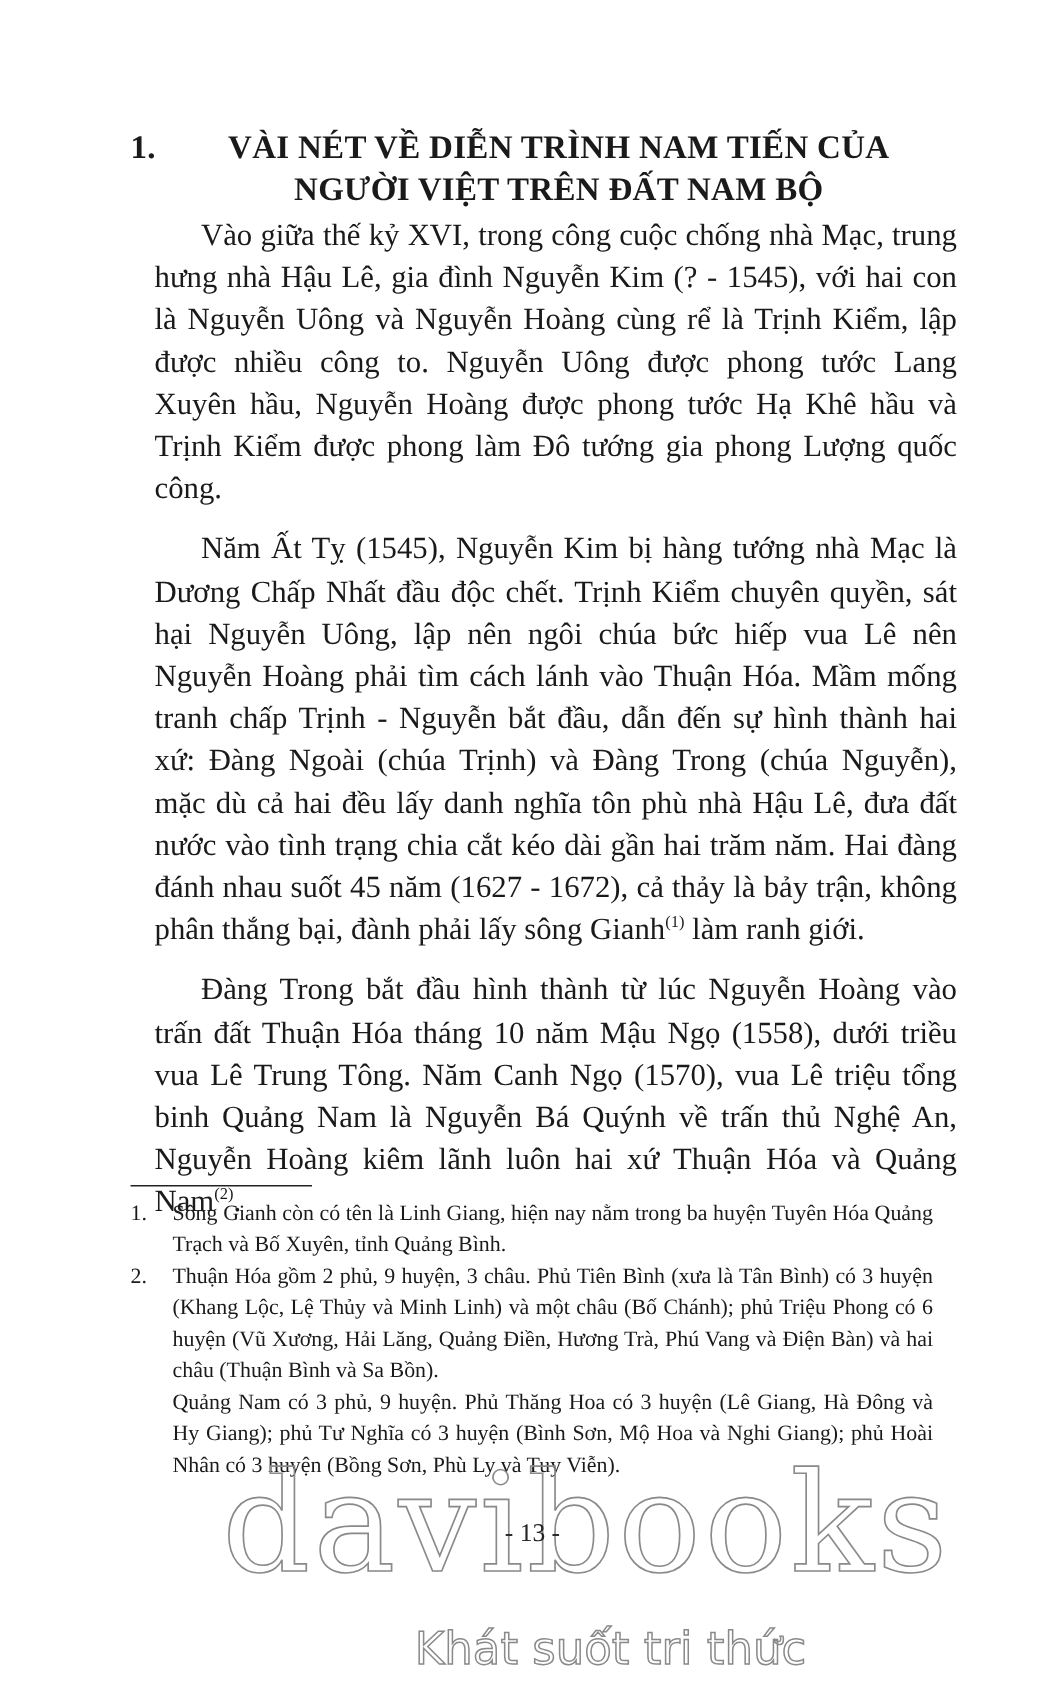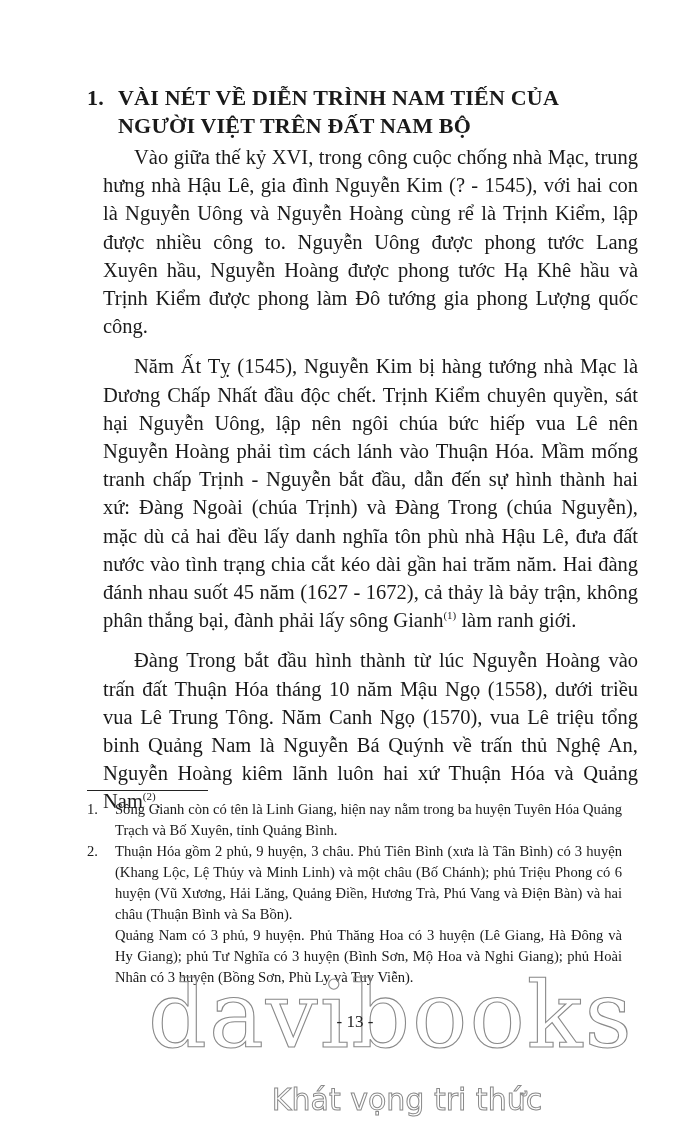--- a/index.html
+++ b/index.html
@@ -5,21 +5,21 @@
   html, body { margin: 0; padding: 0; background: #ffffff; }
   body { width: 700px; height: 1127px; position: relative; overflow: hidden; color: #1a1a1a; }
   .page { position: absolute; left: 87px; top: 0; width: 535px; }
   .heading {
     position: absolute; top: 84px; left: 0; width: 540px;
     font-family: "Liberation Serif", "DejaVu Serif", serif;
     font-weight: bold; font-size: 22px; line-height: 28px; letter-spacing: 0.2px;
     display: flex;
   }
   .heading .num { width: 31px; flex: 0 0 31px; }
-  .heading .title { flex: 1; }
+  .heading .title { flex: 1; text-align: center; }
   .body-text {
     position: absolute; top: 143px; left: 16px; width: 535px;
     font-family: "Liberation Serif", "DejaVu Serif", serif;
     font-size: 20.5px; line-height: 28.2px; text-align: justify;
   }
   .body-text p { margin: 0 0 12px 0; text-indent: 31px; }
   sup { font-size: 11px; line-height: 0; vertical-align: 8px; }
   .rule { position: absolute; top: 790px; left: 0; width: 121px; height: 0; border-top: 1.3px solid #222; }
   .footnotes {
     position: absolute; top: 799px; left: 0; width: 535px;
@@ -76,13 +76,13 @@
       <div class="fn-body">
         <div>Thuận Hóa gồm 2 phủ, 9 huyện, 3 châu. Phủ Tiên Bình (xưa là Tân Bình) có 3 huyện (Khang Lộc, Lệ Thủy và Minh Linh) và một châu (Bố Chánh); phủ Triệu Phong có 6 huyện (Vũ Xương, Hải Lăng, Quảng Điền, Hương Trà, Phú Vang và Điện Bàn) và hai châu (Thuận Bình và Sa Bồn).</div>
         <div>Quảng Nam có 3 phủ, 9 huyện. Phủ Thăng Hoa có 3 huyện (Lê Giang, Hà Đông và Hy Giang); phủ Tư Nghĩa có 3 huyện (Bình Sơn, Mộ Hoa và Nghi Giang); phủ Hoài Nhân có 3 huyện (Bồng Sơn, Phù Ly và Tuy Viễn).</div>
       </div>
     </div>
   </div>
 </div>
 
 <div class="wm-brand">davibooks</div>
 <div class="page-num">- 13 -</div>
-<div class="wm-tag">Khát vọng tri thức</div>
+<div class="wm-tag">Khát suốt tri thức</div>
 
 </body></html>

